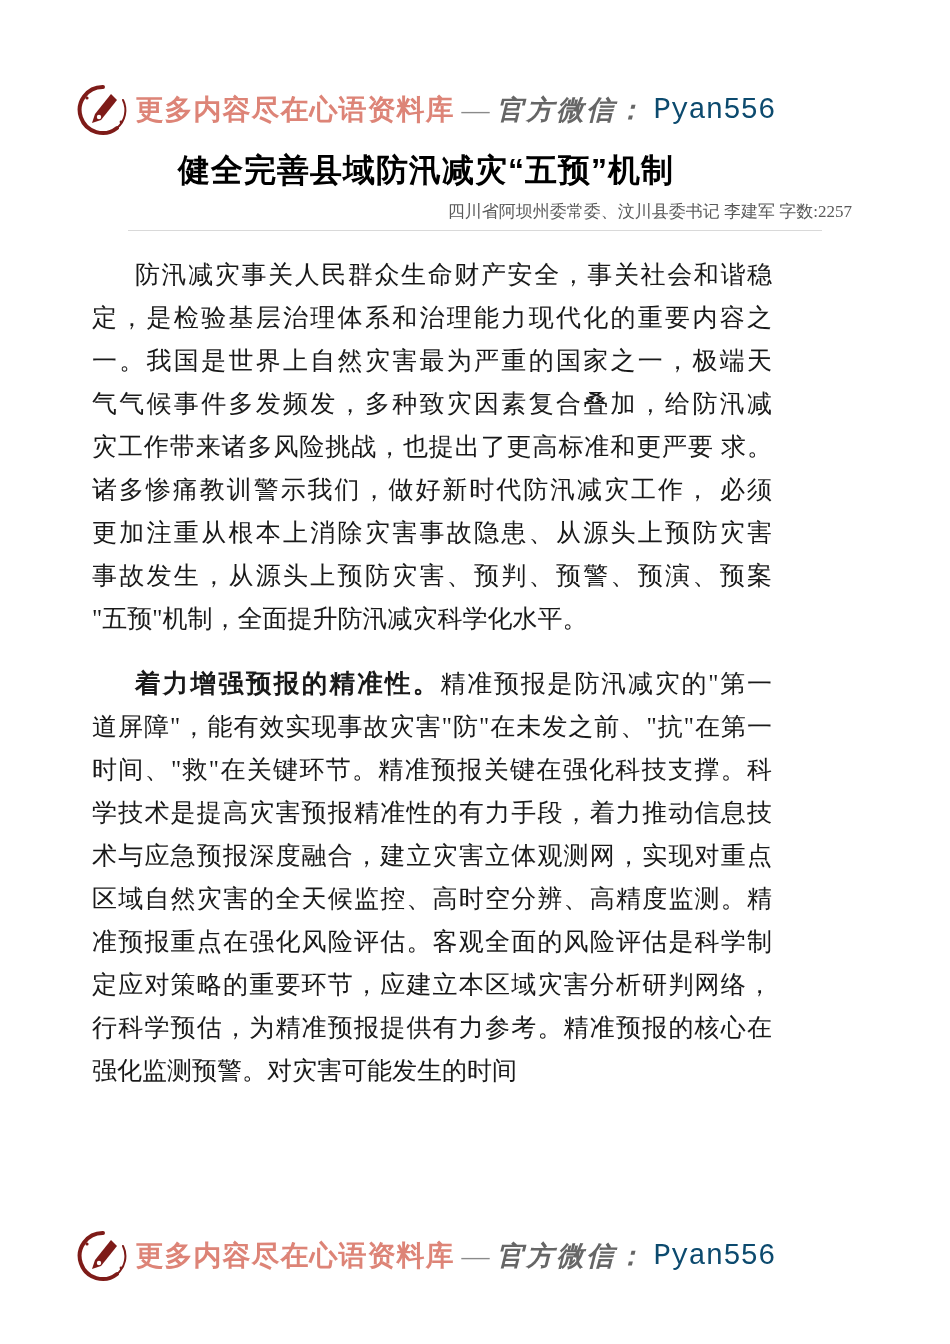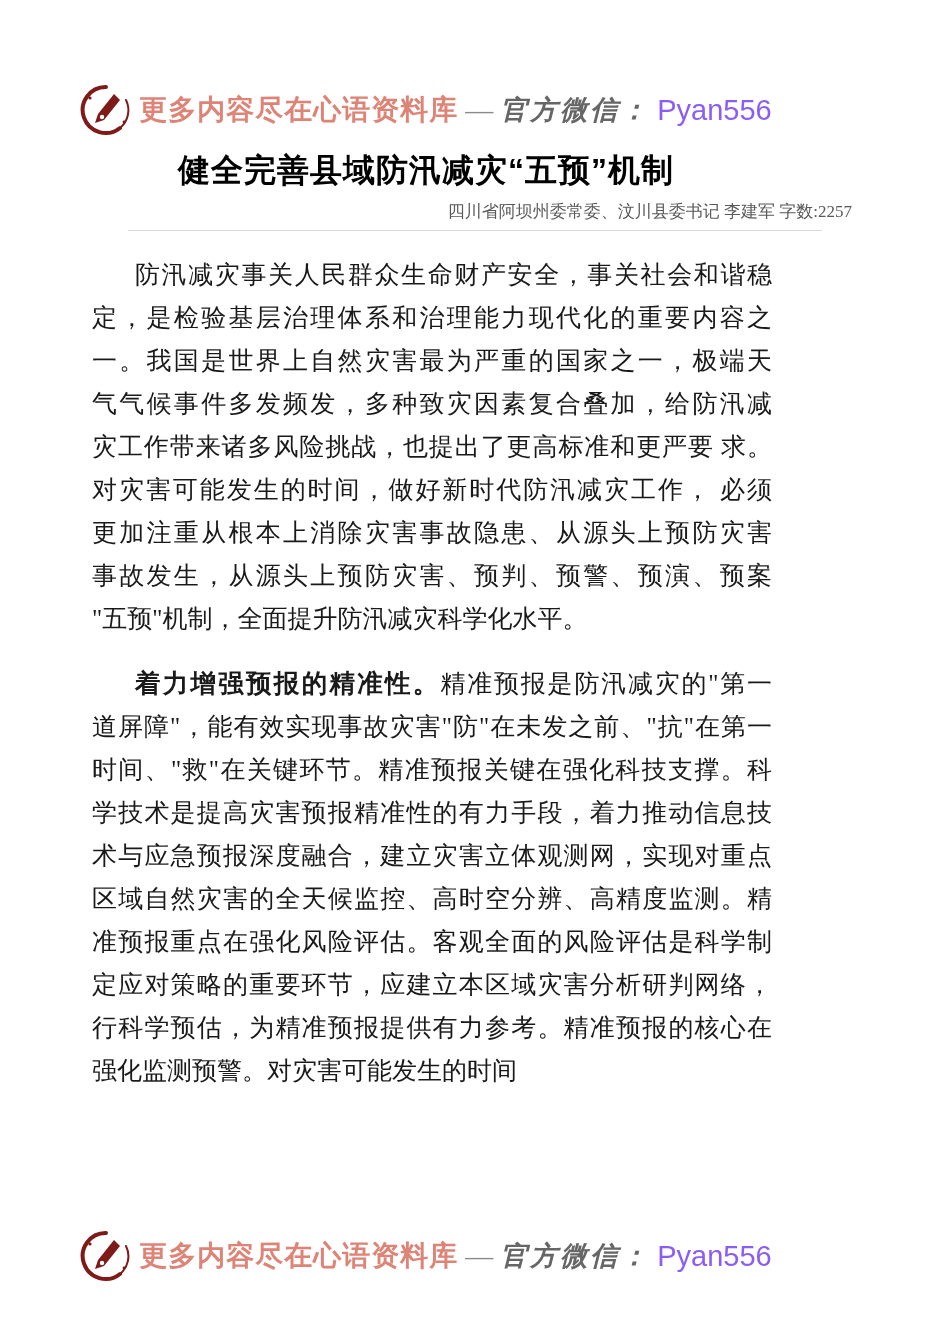--- a/index.html
+++ b/index.html
@@ -8,21 +8,21 @@
     overflow:hidden; font-family:"Liberation Serif","DejaVu Serif",serif;
   }
   
   .banner { display:flex; justify-content:center; align-items:center; gap:7px; height:56px; }
   .banner-header { margin-top:82px; }
   .banner-footer { position:absolute; top:1228px; left:0; width:100%; }
   .logo { width:52px; height:52px; flex:0 0 auto; }
   .brand-text { font-size:28px; font-weight:700; color:#dd8477; letter-spacing:1px; }
   .brand-dash { font-size:28px; color:#8a8a8a; font-weight:400; }
   .wechat-label { font-size:27px; color:#666666; font-style:italic; font-weight:700; letter-spacing:3px; }
-  .wechat-id { font-size:29px; color:#8b5cf6; font-family:Liberation Sans, sans-serif; font-weight:400; }
+  .wechat-id { font-size:29px; color:#0c4a6e; font-family:Liberation Mono, monospace; font-weight:400; }
   
   .doc-title {
     margin-top:11px; text-align:center; color:#000000;
     font-family:"Liberation Sans","DejaVu Sans",sans-serif;
     font-size:32px; font-weight:700; letter-spacing:1px;
   }
   .doc-byline { margin-top:7px; text-align:right; font-size:17px; color:#595959; }
   .divider { margin:7px 0 0 128px; width:694px; border-top:1px solid #d9d9d9; height:0; }
   
   .content { margin-left:92px; width:680px; color:#191919; }
@@ -63,21 +63,21 @@
 
     <div class="paragraph">
       <div class="line stretch indent">
         <span>防汛减灾事关人民群众生命财产安全，事关社会和谐稳</span>
       </div>
       <div>
           <div class="line stretch">定，是检验基层治理体系和治理能力现代化的重要内容之</div>
           <div class="line stretch">一。我国是世界上自然灾害最为严重的国家之一，极端天</div>
           <div class="line stretch">气气候事件多发频发，多种致灾因素复合叠加，给防汛减</div>
           <div class="line stretch">灾工作带来诸多风险挑战，也提出了更高标准和更严要 求。</div>
-          <div class="line stretch">对灾害可能发生的时间，做好新时代防汛减灾工作， 必须</div>
+          <div class="line stretch">诸多惨痛教训警示我们，做好新时代防汛减灾工作， 必须</div>
           <div class="line stretch">更加注重从根本上消除灾害事故隐患、从源头上预防灾害</div>
           <div class="line stretch">事故发生，从源头上预防灾害、预判、预警、预演、预案</div>
           <div class="line">"五预"机制，全面提升防汛减灾科学化水平。</div>
         </div>
     </div>
 
     <div class="paragraph">
       <div class="line stretch indent">
         <span class="lead-bold">着力增强预报的精准性。</span><span>精准预报是防汛减灾的"第一</span>
       </div>

